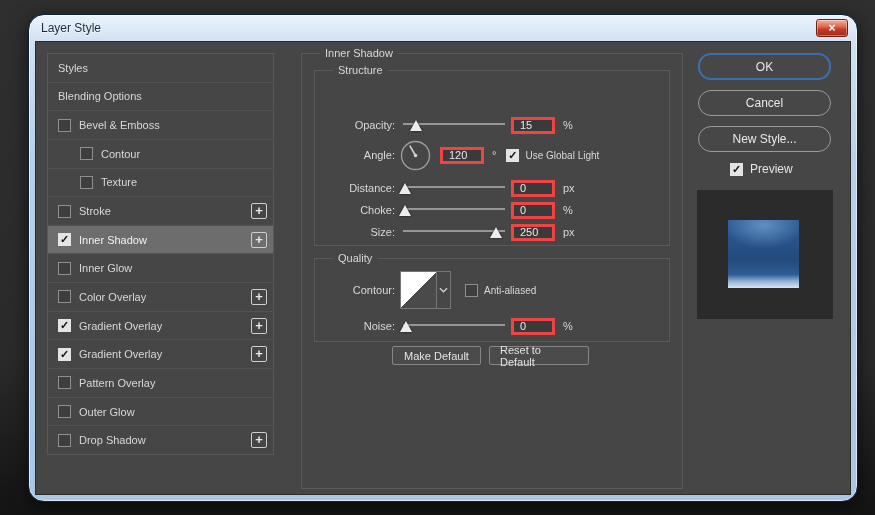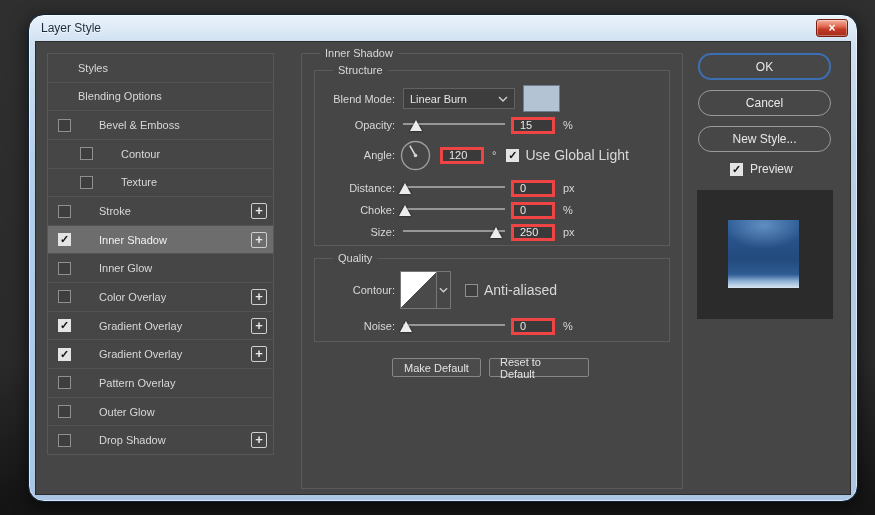--- a/index.html
+++ b/index.html
@@ -27,21 +27,21 @@
              background:#464646; border:1px solid #2c2c2c; }
 
   
   .side-list { position:absolute; left:11px; top:11px; width:227px; height:402px;
                border:1px solid #585858; display:flex; flex-direction:column; }
   .side-item { flex:1; display:flex; align-items:center; gap:8px; padding:0 6px 0 10px;
                border-bottom:1px solid #525252; font-size:11px; color:#d8d8d8; cursor:pointer; }
   .side-item:last-child { border-bottom:none; }
   .side-item.selected { background:#6d6d6d; color:#f2f2f2; }
   .side-item.indent { padding-left:32px; }
-  .side-label { flex:1; white-space:nowrap; overflow:hidden;margin-left:20px; }
+  .side-label { flex:1; white-space:nowrap; overflow:hidden; }
   .checkbox { width:13px; height:13px; border:1px solid #8f8f8f; background:#3e3e3e;
               display:inline-flex; align-items:center; justify-content:center;
               font-size:11px; font-weight:bold; color:#161616; flex:0 0 auto; cursor:pointer; }
   .checkbox.checked { background:#e4e4e4; border-color:#e4e4e4; }
   .plusbox { width:16px; height:16px; border:1px solid #cfcfcf; border-radius:2px; color:#e9e9e9;
              font-size:13px; font-weight:bold; line-height:14px; text-align:center; flex:0 0 auto; cursor:pointer; }
 
   
   .side-toolbar { position:absolute; left:11px; top:419px; width:227px; height:30px;
                   display:flex; align-items:center; gap:18px; padding:0 8px; }
@@ -72,31 +72,31 @@
   .slider { position:relative; margin-left:8px; width:102px; height:16px; cursor:pointer; flex:0 0 auto; }
   .slider .track { position:absolute; left:0; right:0; top:6px; height:2px; background:#979797; }
   .slider .thumb { position:absolute; top:3px; width:0; height:0;
                    border-left:6px solid transparent; border-right:6px solid transparent;
                    border-bottom:11px solid #ececec;
                    filter:drop-shadow(0 0 1px rgba(0,0,0,.7)); }
   .field { margin-left:6px; width:44px; height:17px; background:#3a3a3a; border:3px solid #ef4444;
            font-size:11px; color:#e8e8e8; display:flex; align-items:center; padding:0 6px; }
 
   .dial { position:relative; width:31px; height:31px; flex:0 0 auto; }
-  .cb-label { font-size:14px; color:#d8d8d8; margin-left:6px; white-space:nowrap; }
+  .cb-label { font-size:10px; color:#d8d8d8; margin-left:6px; white-space:nowrap; }
 
   .contour-wrap { margin-left:5px; display:flex; height:38px; cursor:pointer; }
   .contour-thumb { width:37px; height:38px; border:1px solid #777;
                    background:linear-gradient(135deg,#ffffff 50%,#4a4a4a 50%); }
   .contour-dd { width:14px; height:38px; border:1px solid #777; border-left:none;
                 display:flex; align-items:center; justify-content:center; background:#474747; }
 
   .def-btn { position:absolute; height:19px; background:#4b4b4b; border:1px solid #868686;
              border-radius:2px; font-size:11px; color:#e3e3e3; display:flex; align-items:center;
-             justify-content:center; padding:0 10px; cursor:pointer;margin-top:12px; }
+             justify-content:center; padding:0 10px; cursor:pointer; }
 
   
   .pill { position:absolute; left:662px; width:133px; height:26px; border-radius:13px;
           background:#474747; border:1px solid #9a9a9a; color:#e8e8e8; font-size:12px;
           display:flex; align-items:center; justify-content:center; cursor:pointer; }
   .pill.ok { border:2px solid #3c6fb2; height:27px; }
   .preview-row { position:absolute; left:694px; top:120px; display:flex; align-items:center; gap:7px; }
   .preview-label { font-size:12px; color:#e4e4e4; }
   .thumb-box { position:absolute; left:661px; top:148px; width:136px; height:129px; background:#2b2b2b; }
   .thumb-art { position:absolute; left:31px; top:30px; width:71px; height:68px;
@@ -184,30 +184,20 @@
           </div>
         </div>
 
 
       <div class="group main-group">
         <span class="legend">Inner Shadow</span>
 
         <div class="group struct-group">
           <span class="legend">Structure</span>
 
-          <div class="row" style="top:14px; height:27px;">
-            <span class="rlabel">Blend Mode:</span>
-            <div class="dropdown">
-              <span class="dd-text">Linear Burn</span>
-              <svg width="10" height="6" viewBox="0 0 10 6">
-                  <polyline points="1,1 5,5 9,1" fill="none" stroke="#d0d0d0" stroke-width="1.4"></polyline>
-                </svg>
-            </div>
-            <span class="swatch" style="background: rgb(179, 195, 211);"></span>
-          </div>
 
           <div class="row" style="top:45px;">
             <span class="rlabel">Opacity:</span>
             <span class="slider">
               <span class="track"></span>
               <span class="thumb" style="left: calc(13% - 6px);"></span>
             </span>
             <span class="field">15</span>
             <span class="unit">%</span>
           </div>

